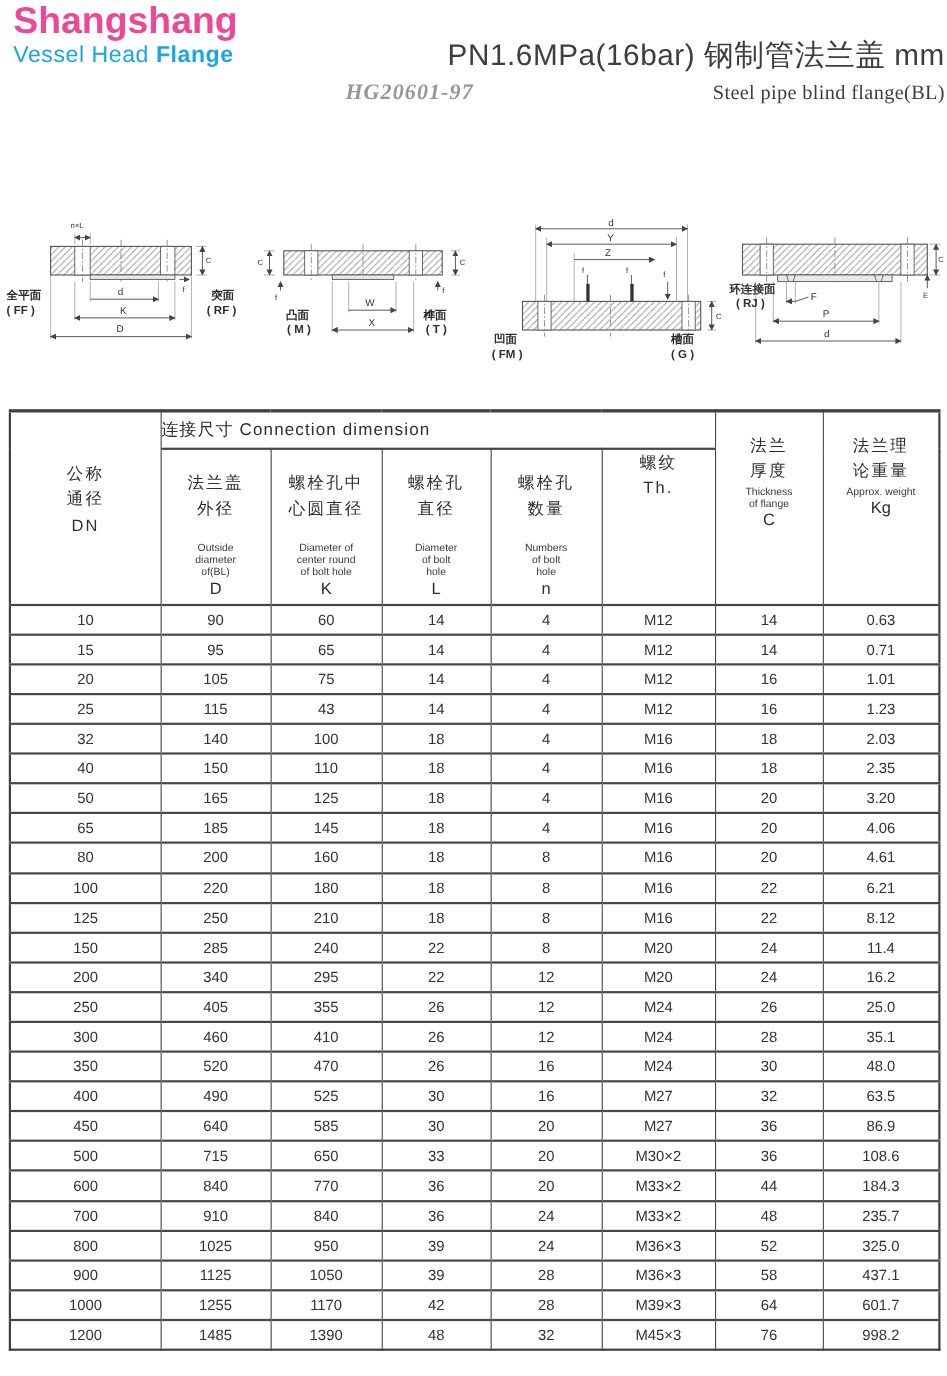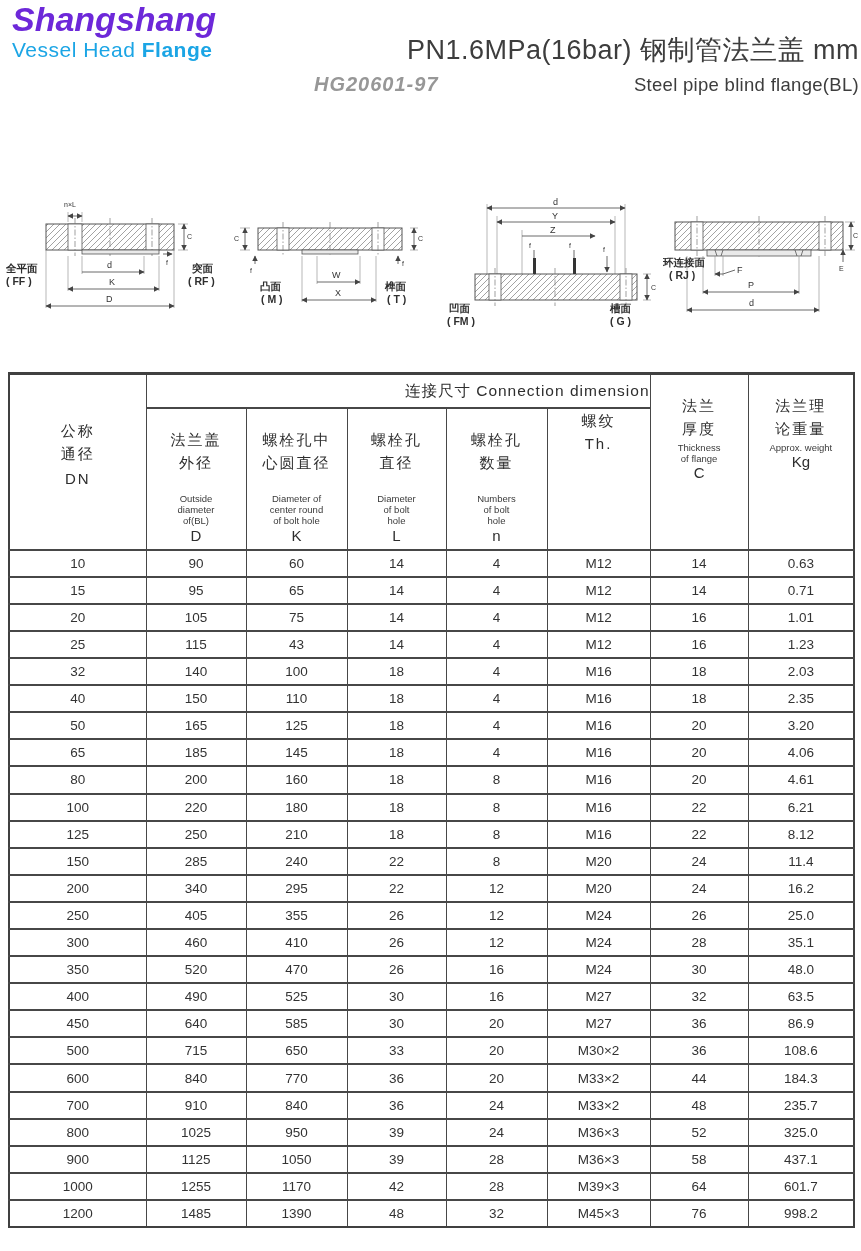--- a/index.html
+++ b/index.html
@@ -3,44 +3,44 @@
 <meta charset="utf-8">
 <style>
   * { margin:0; padding:0; box-sizing:border-box; }
   html,body { background:#e8e8e8; }
   .page {
     position:relative; width:861px; height:1251px; background:#ffffff;
     font-family:"Liberation Sans", sans-serif; margin:0 auto; overflow:hidden;
   }
   
   .logo { position:absolute; left:12px; top:2px; }
-  .logo-main { font-size:34px; font-weight:bold; font-style:italic; color:#6d28d9; line-height:1.05; }
+  .logo-main { font-size:34px; font-weight:bold; color:#ec4899; line-height:1.05; }
   .logo-sub { font-size:21px; color:#1ba5e5; line-height:1.1; letter-spacing:0.5px; }
   .logo-sub .bold { font-weight:bold; }
   .title-block { position:absolute; right:2px; top:32px; width:545px; }
   .main-title { font-size:27px; color:#3d3d3d; text-align:right; white-space:nowrap; letter-spacing:0.5px; }
-  .sub-row { display:flex; justify-content:space-between; align-items:baseline; margin-top:5px; }
+  .sub-row { display:flex; justify-content:space-between; align-items:baseline; margin-top:5px;font-family:Liberation Serif, serif; }
   .standard { font-size:20px; font-weight:bold; font-style:italic; color:#979797; letter-spacing:1px; }
   .subtitle-en { font-size:18.5px; color:#3d3d3d; letter-spacing:0.3px; }
   
   .diagrams { position:absolute; left:0; top:194px; width:861px; height:134px; }
   .diag { position:absolute; top:0; height:134px; }
   svg text { font-family:"Liberation Sans", sans-serif; fill:#333; }
   .face-cn { font-size:10.5px; font-weight:bold; fill:#2e2e2e; }
   .dim-t { font-size:9px; }
   .dim-s { font-size:7px; }
   
   .spec-table { position:absolute; left:8px; top:372px; border-collapse:collapse; table-layout:fixed; width:845px; }
   .spec-table th, .spec-table td { border:1px solid #474747; }
   .spec-table { border:2px solid #404040; border-top-width:3px; }
   .spec-table td { border-top-width:2px; height:27.1px; text-align:center; font-size:13.5px; color:#333; padding:0; }
   .spec-table thead th { border-bottom-width:2px; font-weight:normal; padding:0; vertical-align:top; }
   .row-span-head { height:34px; }
   .head2 { height:106px; }
-  .span-title { font-size:15.5px; color:#2e2e2e; letter-spacing:1px; line-height:32px; text-align:right; }
+  .span-title { font-size:15.5px; color:#2e2e2e; letter-spacing:1px; line-height:32px; text-align:left; }
   .th-inner { display:flex; flex-direction:column; align-items:center; height:100%; }
   .th-inner.centered { justify-content:center; }
   .th-cn { font-size:15px; color:#2e2e2e; white-space:pre-line; line-height:1.55; letter-spacing:2px; padding-top:19px; }
   .th-en { font-size:9.5px; color:#3a3a3a; white-space:pre-line; line-height:1.2; margin-top:18px; }
   .th-sym { font-size:15px; color:#2e2e2e; margin-top:auto; padding-bottom:5px; }
   .th-full { height:140px; }
   .th-full .th-cn, .th-tall .th-cn { }
   .th-tall .th-en { margin-top:1px; }
   .page-number { position:absolute; left:8px; top:1260px; font-size:23px; color:#8b5cf6; }
 </style>

